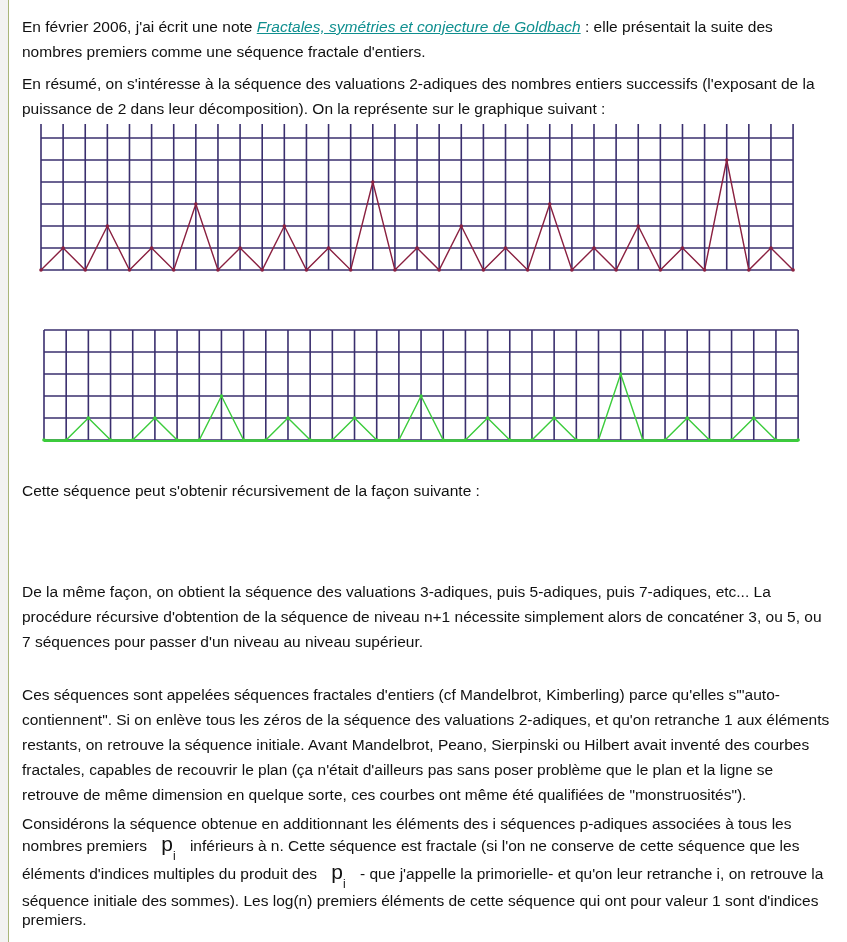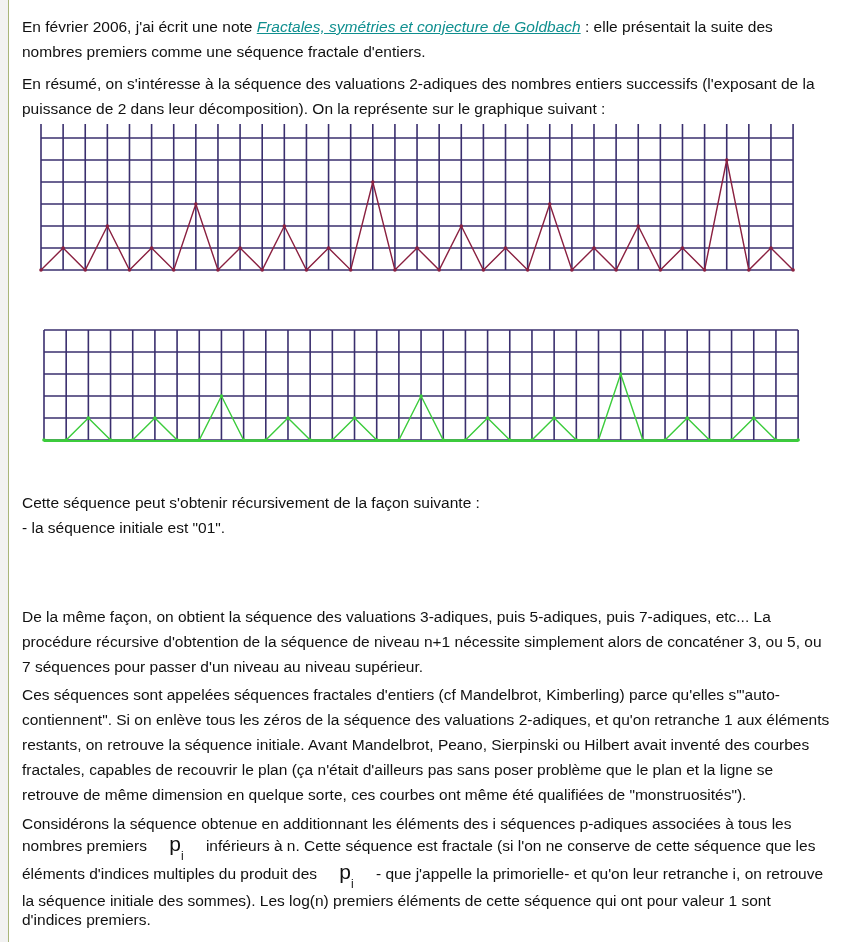--- a/index.html
+++ b/index.html
@@ -12,21 +12,21 @@
   .page {
     position: absolute; left: 8px; top: 0; width: 839px; height: 942px;
     background: #ffffff; border-left: 1px solid #a9b57a;
   }
   .para {
     position: absolute; left: 13px; width: 810px;
     line-height: 25px; margin: 0;
   }
   .para a { color: #0f8f8f; font-style: italic; text-decoration: underline; }
   .pi {
-    font-size: 21px; display: inline-block; margin: 0 18px;
+    font-size: 21px; display: inline-block; margin: 0 10px;
     position: relative;
   }
   .pi sub { font-size: 12px; position: relative; top: 4px; }
   svg.chart { position: absolute; }
 </style>
 </head>
 <body>
 
 <div class="page">
 
@@ -188,23 +188,22 @@
       <circle cx="641.86" cy="140" r="1.8" fill="#3ccc3c"></circle>
       <circle cx="664.04" cy="140" r="1.8" fill="#3ccc3c"></circle>
       <circle cx="686.22" cy="118" r="1.8" fill="#3ccc3c"></circle>
       <circle cx="708.4" cy="140" r="1.8" fill="#3ccc3c"></circle>
       <circle cx="730.58" cy="140" r="1.8" fill="#3ccc3c"></circle>
       <circle cx="752.76" cy="118" r="1.8" fill="#3ccc3c"></circle>
       <circle cx="774.9399999999999" cy="140" r="1.8" fill="#3ccc3c"></circle>
       <circle cx="797.12" cy="140" r="1.8" fill="#3ccc3c"></circle>
     </svg>
 
-  <div class="para" style="top:490px;">
+  <div class="para" style="top:478px;">
     <div>Cette séquence peut s'obtenir récursivement de la façon suivante :</div>
-    <div>- la séquence initiale est "01".</div>
   </div>
 
-  <p class="para" style="top:604px;">De la même façon, on obtient la séquence des valuations 3-adiques, puis 5-adiques, puis 7-adiques, etc... La procédure récursive d'obtention de la séquence de niveau n+1 nécessite simplement alors de concaténer 3, ou 5, ou 7 séquences pour passer d'un niveau au niveau supérieur.</p>
+  <p class="para" style="top:579px;">De la même façon, on obtient la séquence des valuations 3-adiques, puis 5-adiques, puis 7-adiques, etc... La procédure récursive d'obtention de la séquence de niveau n+1 nécessite simplement alors de concaténer 3, ou 5, ou 7 séquences pour passer d'un niveau au niveau supérieur.</p>
 
   <p class="para" style="top:682px;">Ces séquences sont appelées séquences fractales d'entiers (cf Mandelbrot, Kimberling) parce qu'elles s'"auto-contiennent". Si on enlève tous les zéros de la séquence des valuations 2-adiques, et qu'on retranche 1 aux éléments restants, on retrouve la séquence initiale. Avant Mandelbrot, Peano, Sierpinski ou Hilbert avait inventé des courbes fractales, capables de recouvrir le plan (ça n'était d'ailleurs pas sans poser problème que le plan et la ligne se retrouve de même dimension en quelque sorte, ces courbes ont même été qualifiées de "monstruosités").</p>
 
   <p class="para" style="top:814px; line-height:19.5px;"><span>Considérons la séquence obtenue en additionnant les éléments des i séquences p-adiques associées à tous les nombres premiers </span><span class="pi"><span>p</span><sub>i</sub></span><span> inférieurs à n. Cette séquence est fractale (si l'on ne conserve de cette séquence que les éléments d'indices multiples du produit des </span><span class="pi"><span>p</span><sub>i</sub></span><span> - que j'appelle la primorielle- et qu'on leur retranche i, on retrouve la séquence initiale des sommes). Les log(n) premiers éléments de cette séquence qui ont pour valeur 1 sont d'indices premiers.</span></p>
 </div>
 
 </body></html>

